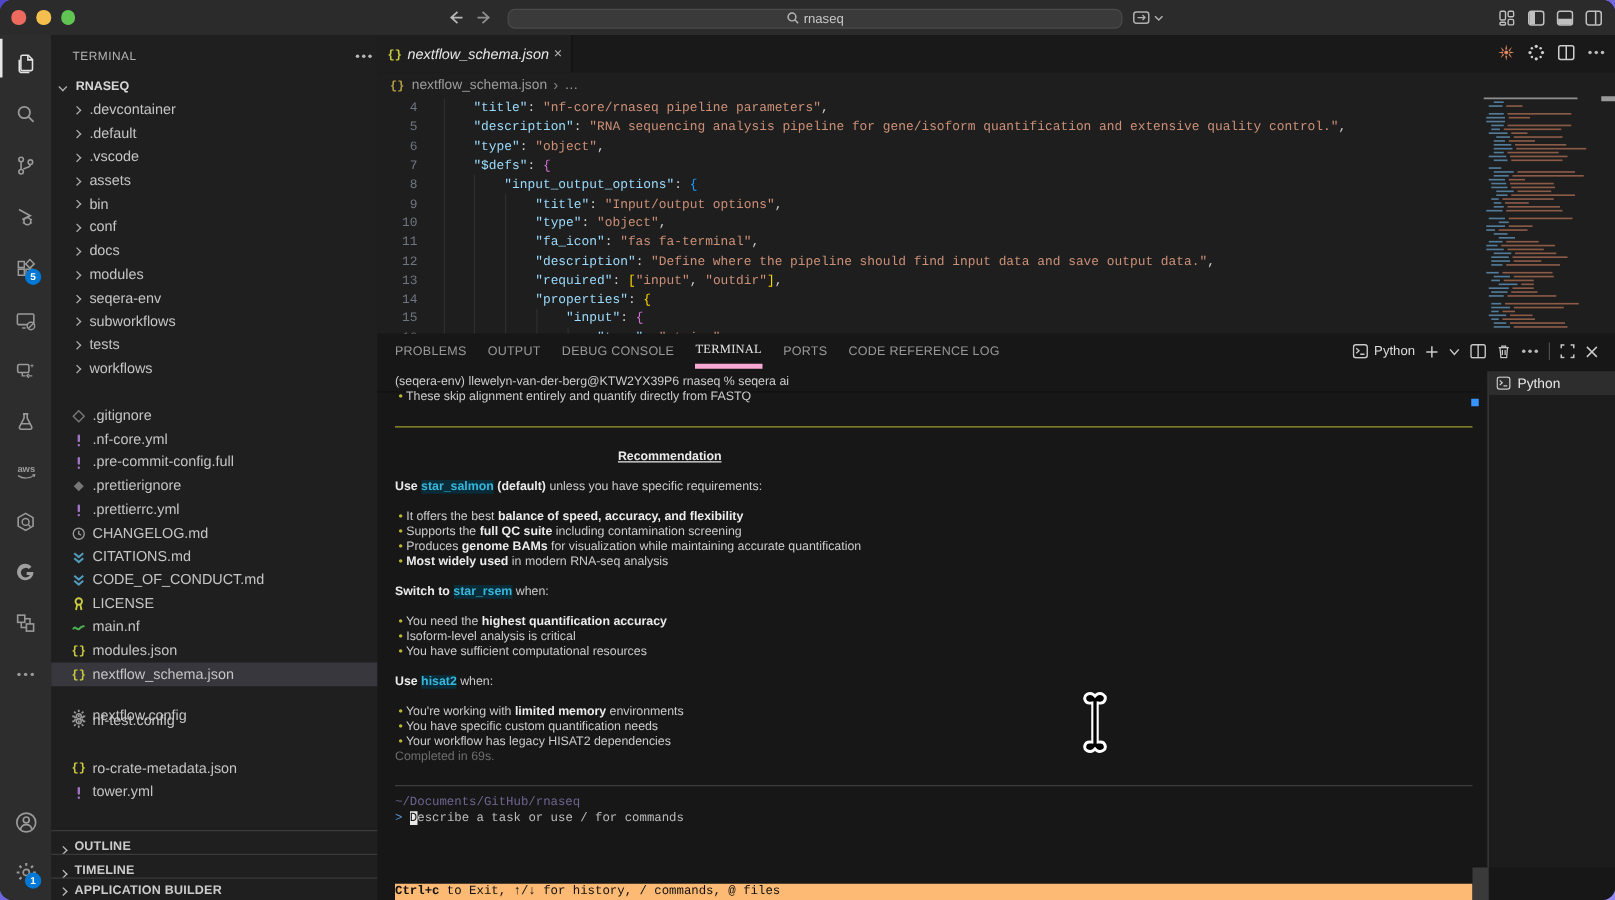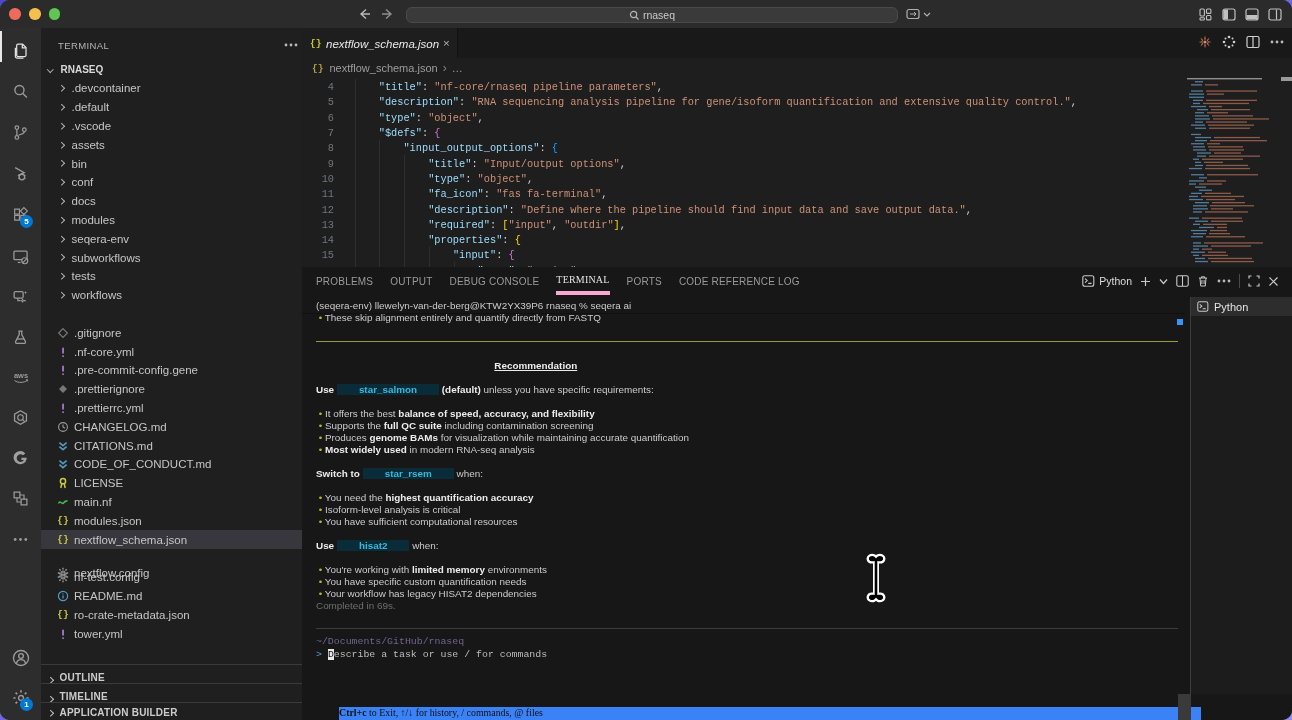--- a/index.html
+++ b/index.html
@@ -49,29 +49,29 @@
 
 
 #panel { position:absolute; left:302px; top:267px; width:990px; height:453px; background:#171717; }
 #ptabs { position:absolute; left:14px; top:0; height:28px; display:flex; gap:17px; align-items:center; font-size:10px; letter-spacing:0.2px; color:#9a9a9a; }
 #ptabs .on { color:#e4e4e4; border-bottom:4px solid #f9a8d4; padding:7px 0 6px 0;font-family:Liberation Serif, serif; }
 #pticons { position:absolute; right:13px; top:0; height:28px; display:flex; gap:8px; align-items:center; color:#c9c9c9; }
 #term { position:absolute; left:14px; top:32.5px; font-family:Liberation Sans, sans-serif; font-size:9.9px; line-height:12px; color:#cccccc; white-space:pre; }
 #term b { color:#ececec; }
 #term .yb { color:#b8b832; }
 #term .dim { color:#6e6e6e; }
-#term .hl { background:#0a2b38; color:#36b8dd; padding:0 22px; font-weight:bold; }
+#term .hl { background:#0a2b38; color:#36b8dd; padding:0 0; font-weight:bold; }
 #term .rec { font-weight:bold; text-decoration:underline; color:#ececec; }
 #rule1 { position:absolute; left:14px; top:74px; width:862px; height:1px; background:#9c9c2e; }
 #rule2 { position:absolute; left:14px; top:361px; width:862px; height:1px; background:#3d3d3d; }
 #pathline { position:absolute; left:14px; top:369px; font-family:"Liberation Mono",monospace; font-size:9.9px; line-height:12px; color:#6f6490; }
 #promptline { position:absolute; left:14px; top:381px; font-family:"Liberation Mono",monospace; font-size:9.9px; line-height:13px; color:#bcbcbc; white-space:pre; }
 #promptline .arrow { color:#569cd6; }
 #promptline .cur { background:#e8e8e8; color:#111; }
-#whitebar { position:absolute; left:14px; top:440px; width:862px; height:12.5px; background:#3b82f6; font-family:Liberation Serif, serif; font-size:9.9px; line-height:12.5px; color:#111; white-space:pre;margin-left:23px; }
+#whitebar { position:absolute; left:14px; top:440px; width:862px; height:12.5px; background:#fdba74; font-family:Liberation Mono, monospace; font-size:9.9px; line-height:12.5px; color:#111; white-space:pre; }
 #pside { position:absolute; left:888px; top:30px; width:102px; height:397px; background:#1c1c1c; border-left:1px solid #3c3c3c; }
 #pytab { position:absolute; left:0; top:0; width:102px; height:19px; background:#2d2d2e; display:flex; align-items:center; }
 #pytab span { color:#e6e6e6; font-size:11px; margin-left:5px; }
 
 </style></head><body>
 <div id="win">
 
   <div id="titlebar">
     <div class="tl" style="left:9px;background:#ed6a5e"></div>
     <div class="tl" style="left:29px;background:#f4bf4f"></div>
@@ -297,21 +297,21 @@
         </span>
         <span class="tname">.nf-core.yml</span>
       </div>
 <div class="trow" style="top:333.0px">
         <span class="ficon">
           <svg width="12" height="12" viewBox="0 0 12 12">
             <rect x="5.1" y="1.6" width="1.9" height="6.1" rx="0.9" fill="#a074c4"></rect>
             <rect x="5.1" y="9.2" width="1.9" height="1.9" rx="0.9" fill="#a074c4"></rect>
           </svg>
         </span>
-        <span class="tname">.pre-commit-config.gene</span>
+        <span class="tname">.pre-commit-config.full</span>
       </div>
 <div class="trow" style="top:351.8px">
         <span class="ficon">
           <svg width="12" height="12" viewBox="0 0 12 12">
             <path d="M6 2 L10 6 L6 10 L2 6 Z" fill="#777"></path>
           </svg>
         </span>
         <span class="tname">.prettierignore</span>
       </div>
 <div class="trow" style="top:370.6px">
@@ -391,29 +391,20 @@
 <div class="trow" style="top:539.8px">
         <span class="ficon">
           <svg width="12" height="12" viewBox="0 0 12 12">
             <circle cx="6" cy="6" r="2" fill="none" stroke="#9a9a9a" stroke-width="1.2"></circle>
             <g stroke="#9a9a9a" stroke-width="1.4">
               <path d="M6 0.8 V2.6 M6 9.4 V11.2 M0.8 6 H2.6 M9.4 6 H11.2 M2.3 2.3 L3.6 3.6 M8.4 8.4 L9.7 9.7 M9.7 2.3 L8.4 3.6 M3.6 8.4 L2.3 9.7"></path>
             </g>
           </svg>
         </span>
         <span class="tname">nf-test.config</span>
-      </div>
-<div class="trow" style="top:558.6px">
-        <span class="ficon">
-          <svg width="12" height="12" viewBox="0 0 12 12">
-            <circle cx="6" cy="6" r="4.6" fill="none" stroke="#519aba" stroke-width="1.2"></circle>
-            <path d="M6 5.4 V8.6 M6 3.4 V4.4" stroke="#519aba" stroke-width="1.3"></path>
-          </svg>
-        </span>
-        <span class="tname">README.md</span>
       </div>
 <div class="trow" style="top:577.4px">
         <span class="ficon">
           <span style="font-family:'Liberation Mono',monospace;font-size:9.5px;font-weight:bold;color:#cbcb41;letter-spacing:0">{}</span>
         </span>
         <span class="tname">ro-crate-metadata.json</span>
       </div>
 <div class="trow" style="top:596.2px">
         <span class="ficon">
           <svg width="12" height="12" viewBox="0 0 12 12">

